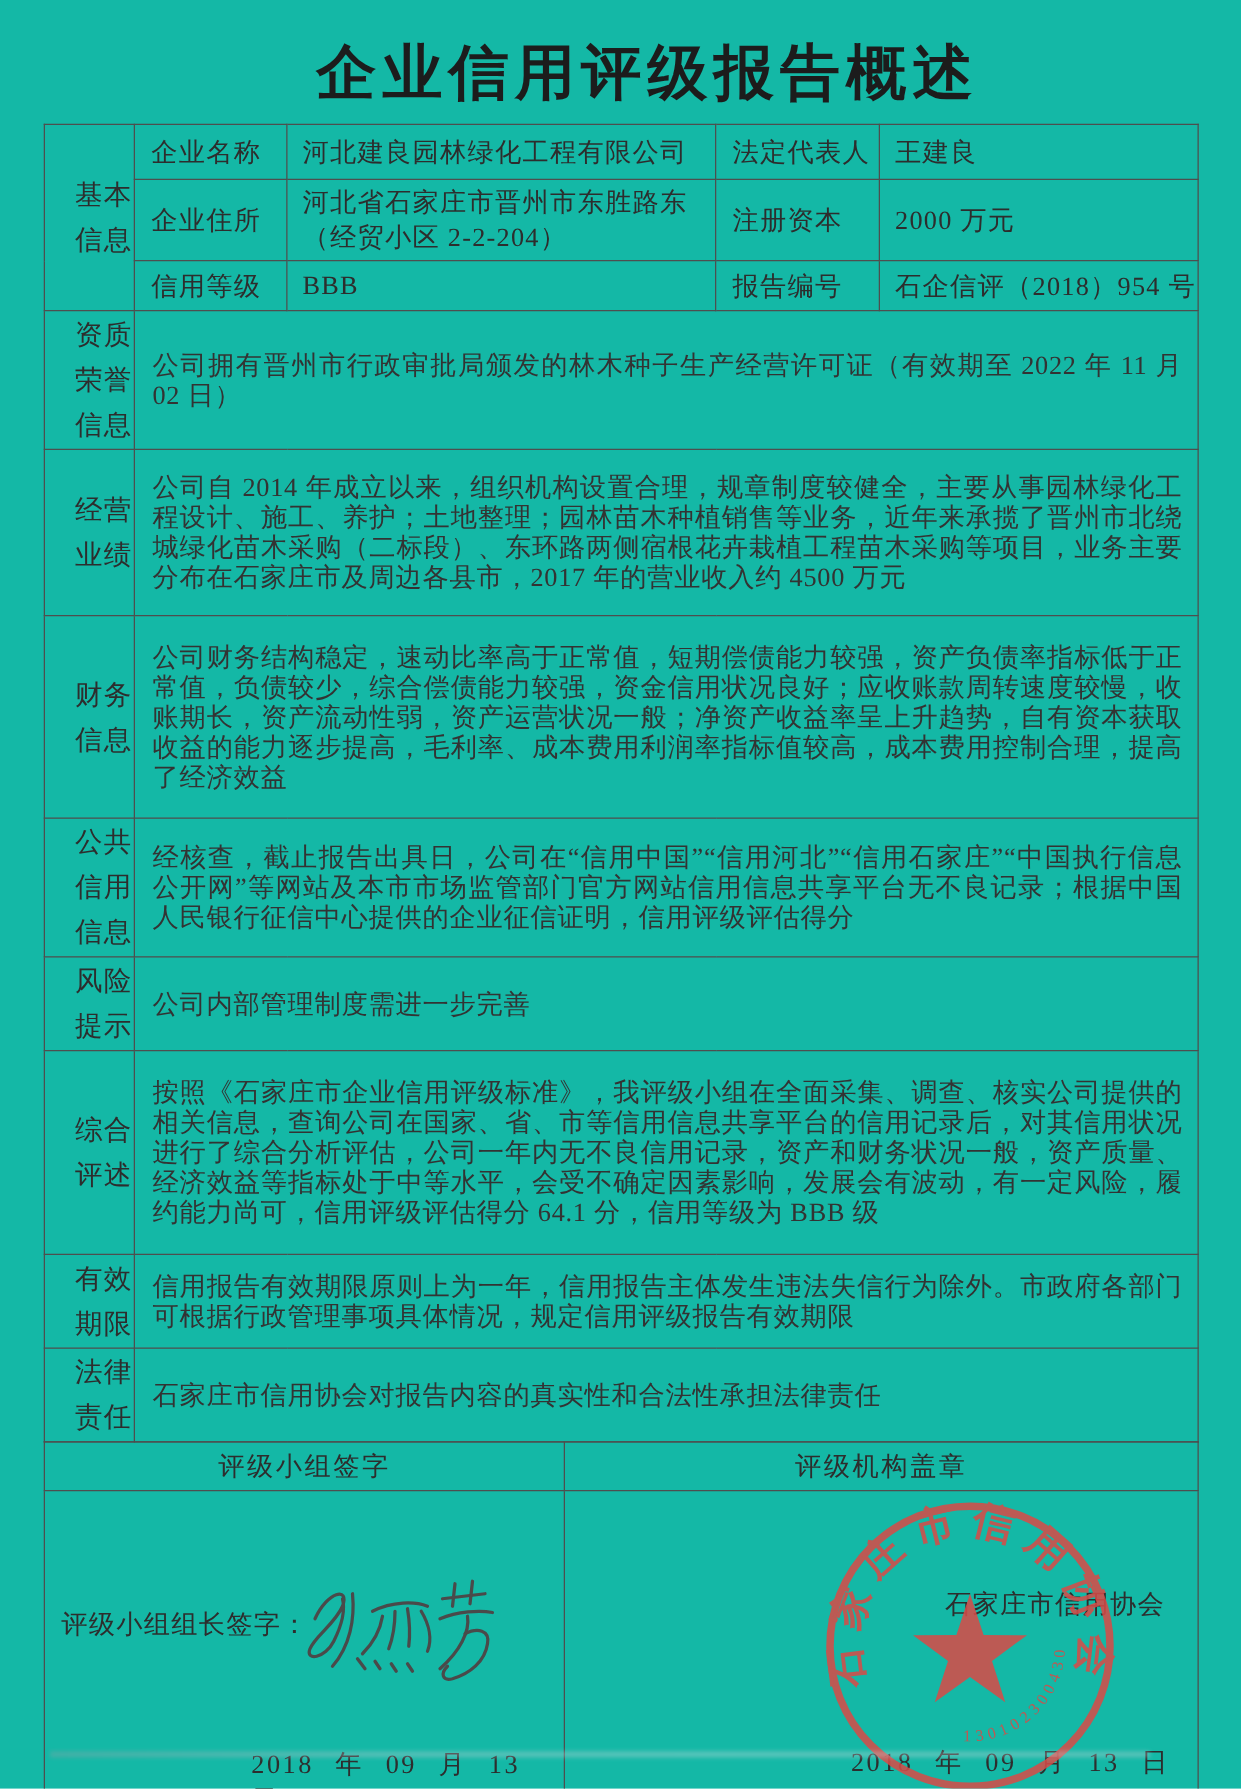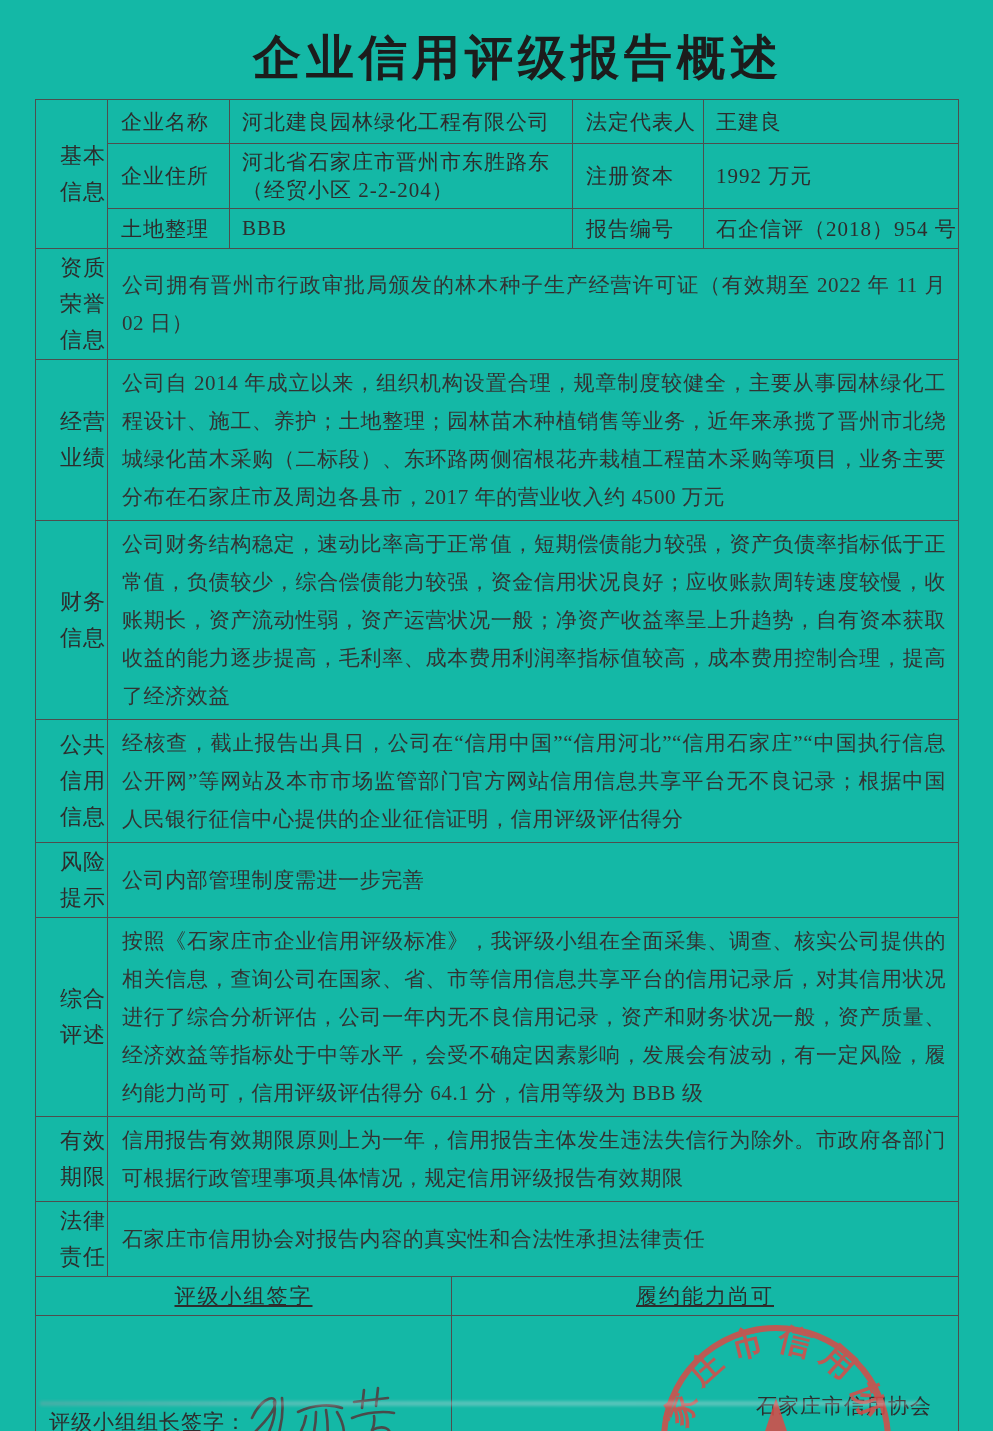--- a/index.html
+++ b/index.html
@@ -7,24 +7,24 @@
         font-family:"Liberation Serif","DejaVu Serif",serif;color:#333;padding-left:43px;}
   .title{position:absolute;top:26px;left:0;width:100%;text-align:center;
          font-size:48px;font-weight:bold;letter-spacing:5px;color:#1c1c1c;}
   .doc{position:absolute;left:35px;top:99px;width:923px;}
   table{border-collapse:collapse;table-layout:fixed;width:923px;}
   td{border:1px solid #4e4e4e;vertical-align:middle;overflow:hidden;}
   .sec-label{text-align:right;font-size:22px;line-height:36px;white-space:pre-line;
              letter-spacing:1px;color:#2d2d2d;}
   .f-label{font-size:21px;padding-left:13px;letter-spacing:1px;color:#2d2d2d;}
   .f-value{font-size:21px;padding-left:12px;letter-spacing:1px;color:#2d2d2d;font-family:Liberation Serif, serif;}
-  .sec-text{font-size:21px;line-height:38px;padding:4px 12px 4px 14px;
+  .sec-text{font-size:21px;line-height:24px;padding:4px 12px 4px 14px;
             text-align:justify;letter-spacing:0.6px;color:#333;}
   #t2{margin-top:-1px;}
-  .foot-head{text-align:center;font-size:21px;letter-spacing:2px;color:#2d2d2d;text-decoration:underline;}
+  .foot-head{text-align:center;font-size:21px;letter-spacing:2px;color:#2d2d2d;}
   .foot-cell{position:relative;padding:0;vertical-align:top;}
   .sign-label{position:absolute;left:13px;top:92px;font-size:21px;letter-spacing:1px;color:#2d2d2d;}
   .signature{position:absolute;left:200px;top:62px;}
   .date-left{position:absolute;left:165px;top:204px;font-size:21px;letter-spacing:2px;
              word-spacing:10px;color:#2d2d2d;}
   .org-name{position:absolute;right:26px;top:76px;font-size:21px;letter-spacing:1px;color:#2d2d2d;}
   .date-right{position:absolute;right:22px;top:203px;font-size:21px;letter-spacing:2px;
               word-spacing:10px;color:#2d2d2d;}
   .stamp{position:absolute;left:203px;top:1px;}
   .scan-smudge{position:absolute;left:40px;top:1401px;width:880px;height:5px;
@@ -53,24 +53,24 @@
 信息</td>
         <td class="f-label">企业名称</td>
         <td class="f-value">河北建良园林绿化工程有限公司</td>
         <td class="f-label">法定代表人</td>
         <td class="f-value">王建良</td>
       </tr>
       <tr style="height:65px">
         <td class="f-label">企业住所</td>
         <td class="f-value">河北省石家庄市晋州市东胜路东（经贸小区 2-2-204）</td>
         <td class="f-label">注册资本</td>
-        <td class="f-value">1992 万元</td>
+        <td class="f-value">2000 万元</td>
       </tr>
       <tr style="height:40px">
-        <td class="f-label">土地整理</td>
+        <td class="f-label">信用等级</td>
         <td class="f-value">BBB</td>
         <td class="f-label">报告编号</td>
         <td class="f-value">石企信评（2018）954 号</td>
       </tr>
       <tr style="height:97px">
         <td class="sec-label">资质
 荣誉
 信息</td>
         <td colspan="4" class="sec-text">公司拥有晋州市行政审批局颁发的林木种子生产经营许可证（有效期至 2022 年 11 月 02 日）</td>
       </tr>
@@ -114,21 +114,21 @@
       </table>
 
     <table id="t2">
       <colgroup>
           <col style="width:416px">
           <col style="width:507px">
         </colgroup>
       <tbody>
           <tr style="height:39px">
         <td class="foot-head">评级小组签字</td>
-        <td class="foot-head">履约能力尚可</td>
+        <td class="foot-head">评级机构盖章</td>
       </tr>
       <tr style="height:245px">
         <td class="foot-cell">
           <span class="sign-label">评级小组组长签字：</span>
           <svg class="signature" width="170" height="92" viewBox="0 0 170 92" fill="none" stroke="#4a4a4a" stroke-width="2.6" stroke-linecap="round">
             <path d="M16,40 C26,18 44,14 38,30 C32,44 16,54 12,64 C8,74 24,72 31,58 C38,44 40,32 38,24"></path>
             <path d="M46,20 C48,40 44,62 30,78"></path>
             <path d="M50,72 l6,8"></path>
             <path d="M62,34 C78,26 96,26 106,30"></path>
             <path d="M70,38 C68,50 62,60 54,68"></path>

